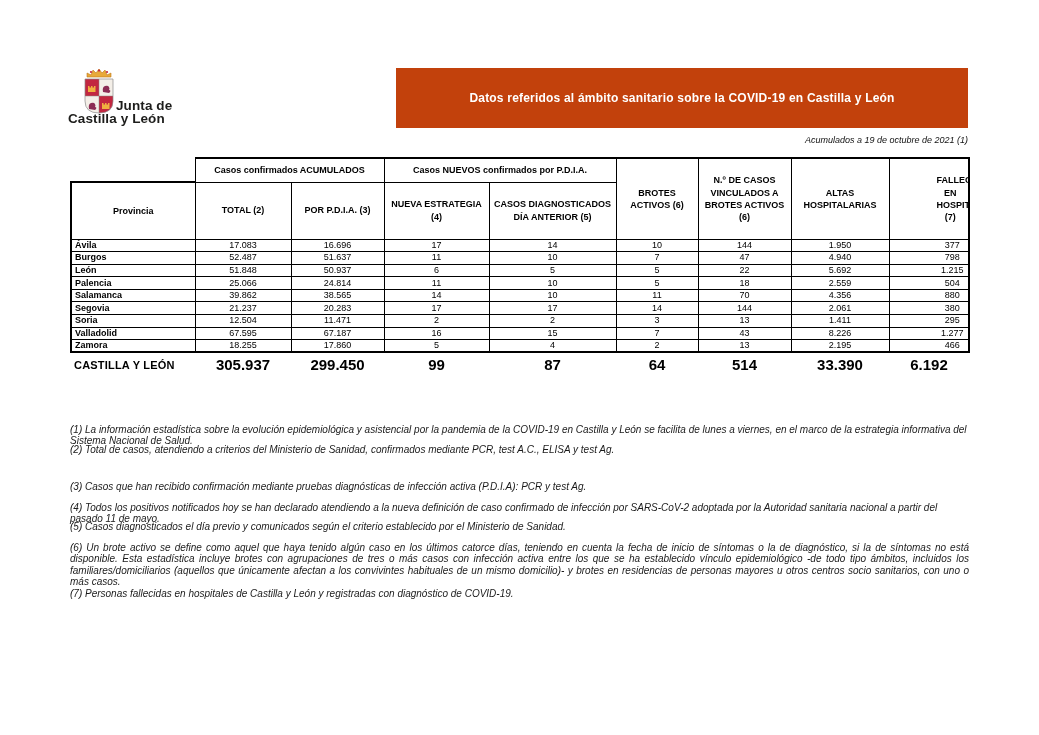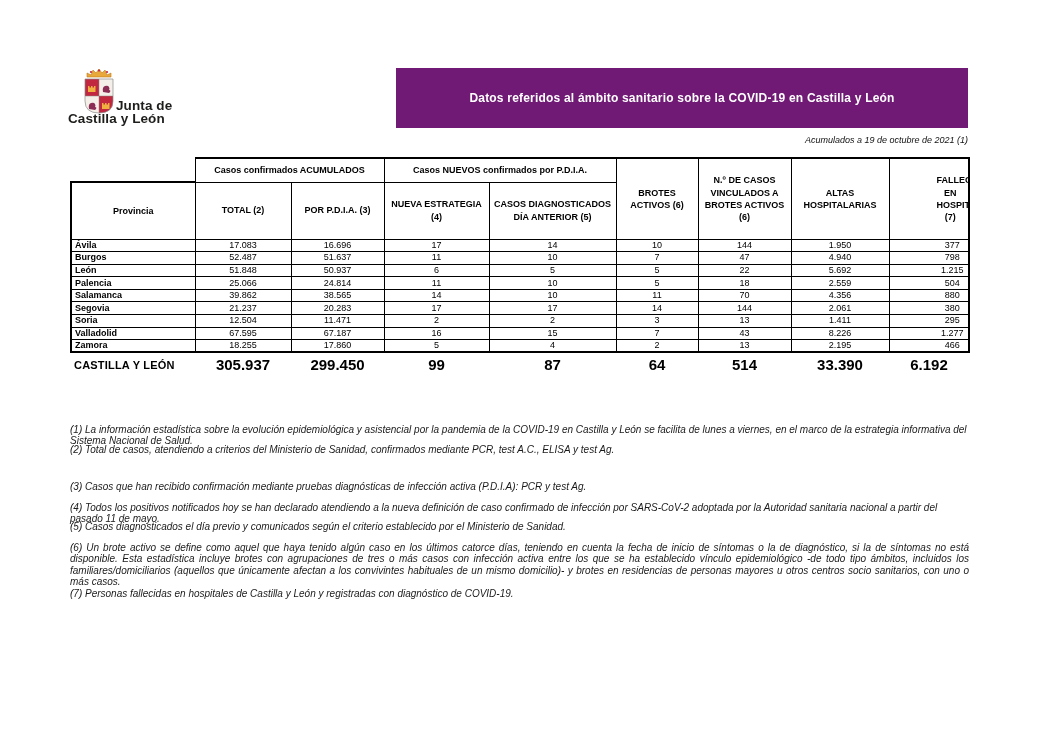--- a/index.html
+++ b/index.html
@@ -88,21 +88,21 @@
         </g>
       </g>
       <path d="M1,11 h28 v22 q0,12 -14,12 q-14,0 -14,-12 z" fill="none" stroke="#8a8a8a" stroke-width="0.7"></path>
       <line x1="15" y1="11" x2="15" y2="45.5" stroke="#8a8a8a" stroke-width="0.5"></line>
       <line x1="1" y1="28" x2="29" y2="28" stroke="#8a8a8a" stroke-width="0.5"></line>
     </svg>
     <span class="logo-line1">Junta de</span>
     <span class="logo-line2">Castilla y León</span>
   </div>
 
-  <div class="banner" style="background: #701a75;">
+  <div class="banner" style="background: #c2410c;">
     <span class="banner-title" style="color: rgb(255, 255, 255);">Datos referidos al ámbito sanitario sobre la COVID-19 en Castilla y León</span>
   </div>
 
   <div class="date-note">Acumulados a 19 de octubre de 2021 (1)</div>
 
   <div class="tbl-wrap">
     <table class="data">
       <colgroup>
         <col style="width:124px">
           <col style="width:96px">

